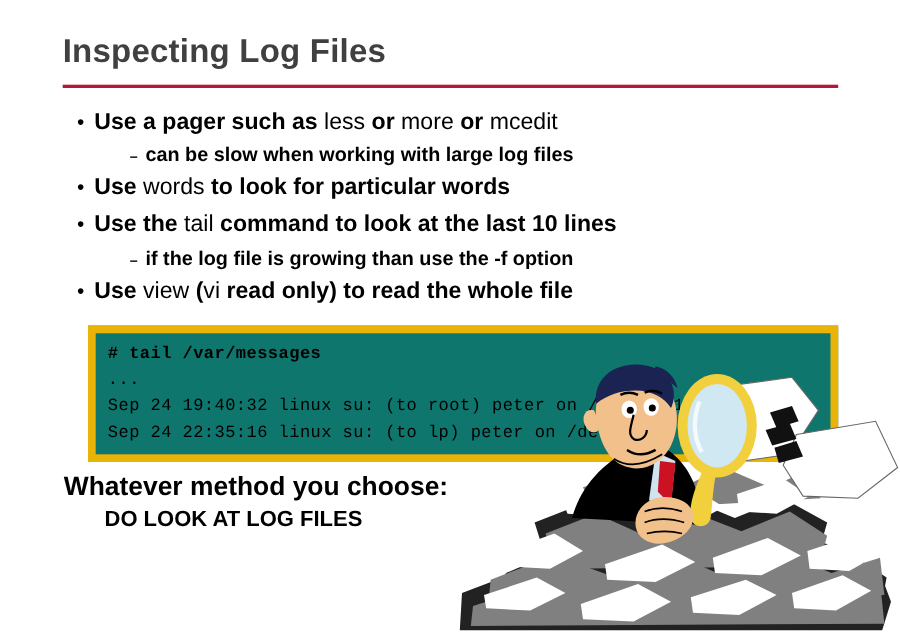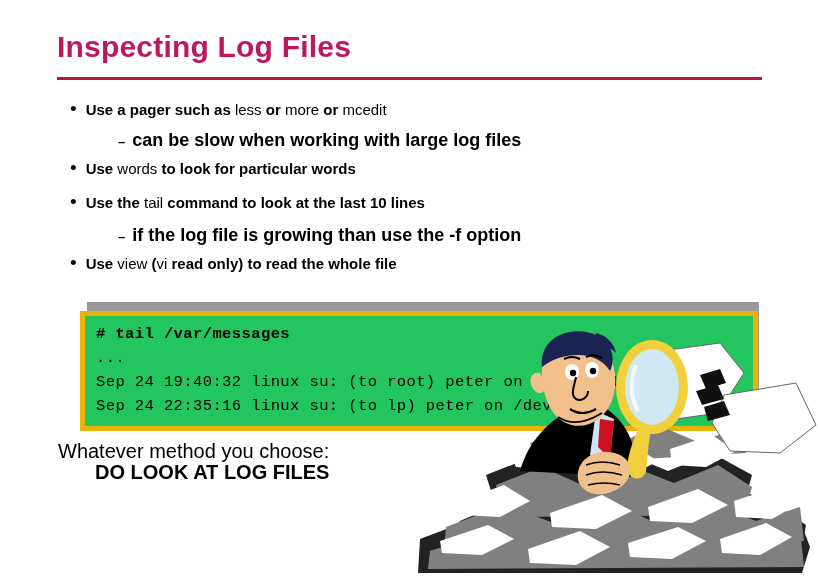--- a/index.html
+++ b/index.html
@@ -16,21 +16,21 @@
     color: #000000;
   }
 
   
   #slide-title {
     position: absolute;
     left: 57px;
     top: 30px;
     font-size: 30px;
     font-weight: bold;
-    color: #be185d;
+    color: #404040;
     letter-spacing: 0.2px;
     white-space: nowrap;
   }
   #title-rule {
     position: absolute;
     left: 57px;
     top: 77px;
     width: 705px;
     height: 3px;
     background: #b01b3c;
@@ -43,21 +43,21 @@
     align-items: baseline;
     white-space: nowrap;
   }
   .bullet-marker {
     font-size: 19px;
     line-height: 1;
     margin-right: 9px;
     color: #000;
   }
   .bullet-text {
-    font-size: 15px;
+    font-size: 21px;
     line-height: 1.12;
     text-align: right;
   }
   .b { font-weight: bold; }
   .n { font-weight: normal; }
 
   .sub-row {
     position: absolute;
     display: flex;
     align-items: baseline;
@@ -86,48 +86,48 @@
     position: absolute;
     left: 87px;
     top: 302px;
     width: 672px;
     height: 112px;
     background: #999999;
   }
   #code-box {
     position: absolute;
     left: 80px;
-    top: 311px;
+    top: 296px;
     width: 668px;
     height: 110px;
-    background: #22c55e;
-    border: 5px solid #eab308;
+    background: #0f766e;
+    border: 7px solid #eab308;
     overflow: hidden;
   }
   .code-line {
     position: absolute;
     left: 11px;
     font-family: "Liberation Mono", "DejaVu Sans Mono", monospace;
     font-size: 15.5px;
     letter-spacing: 0.4px;
     white-space: pre;
     color: #000;
   }
   #code-line-0 { top: 9px;  font-weight: bold; }
   #code-line-1 { top: 33px; font-weight: normal; }
   #code-line-2 { top: 57px; font-weight: normal; }
   #code-line-3 { top: 81px; font-weight: normal; }
 
   
   #closing-1 {
     position: absolute;
     left: 58px;
-    top: 440px;
-    font-size: 20px;
-    font-weight: normal;
+    top: 429px;
+    font-size: 24px;
+    font-weight: bold;
     white-space: nowrap;
   }
   #closing-2 {
     position: absolute;
     left: 95px;
     top: 461px;
     font-size: 20px;
     font-weight: bold;
     white-space: nowrap;
   }

